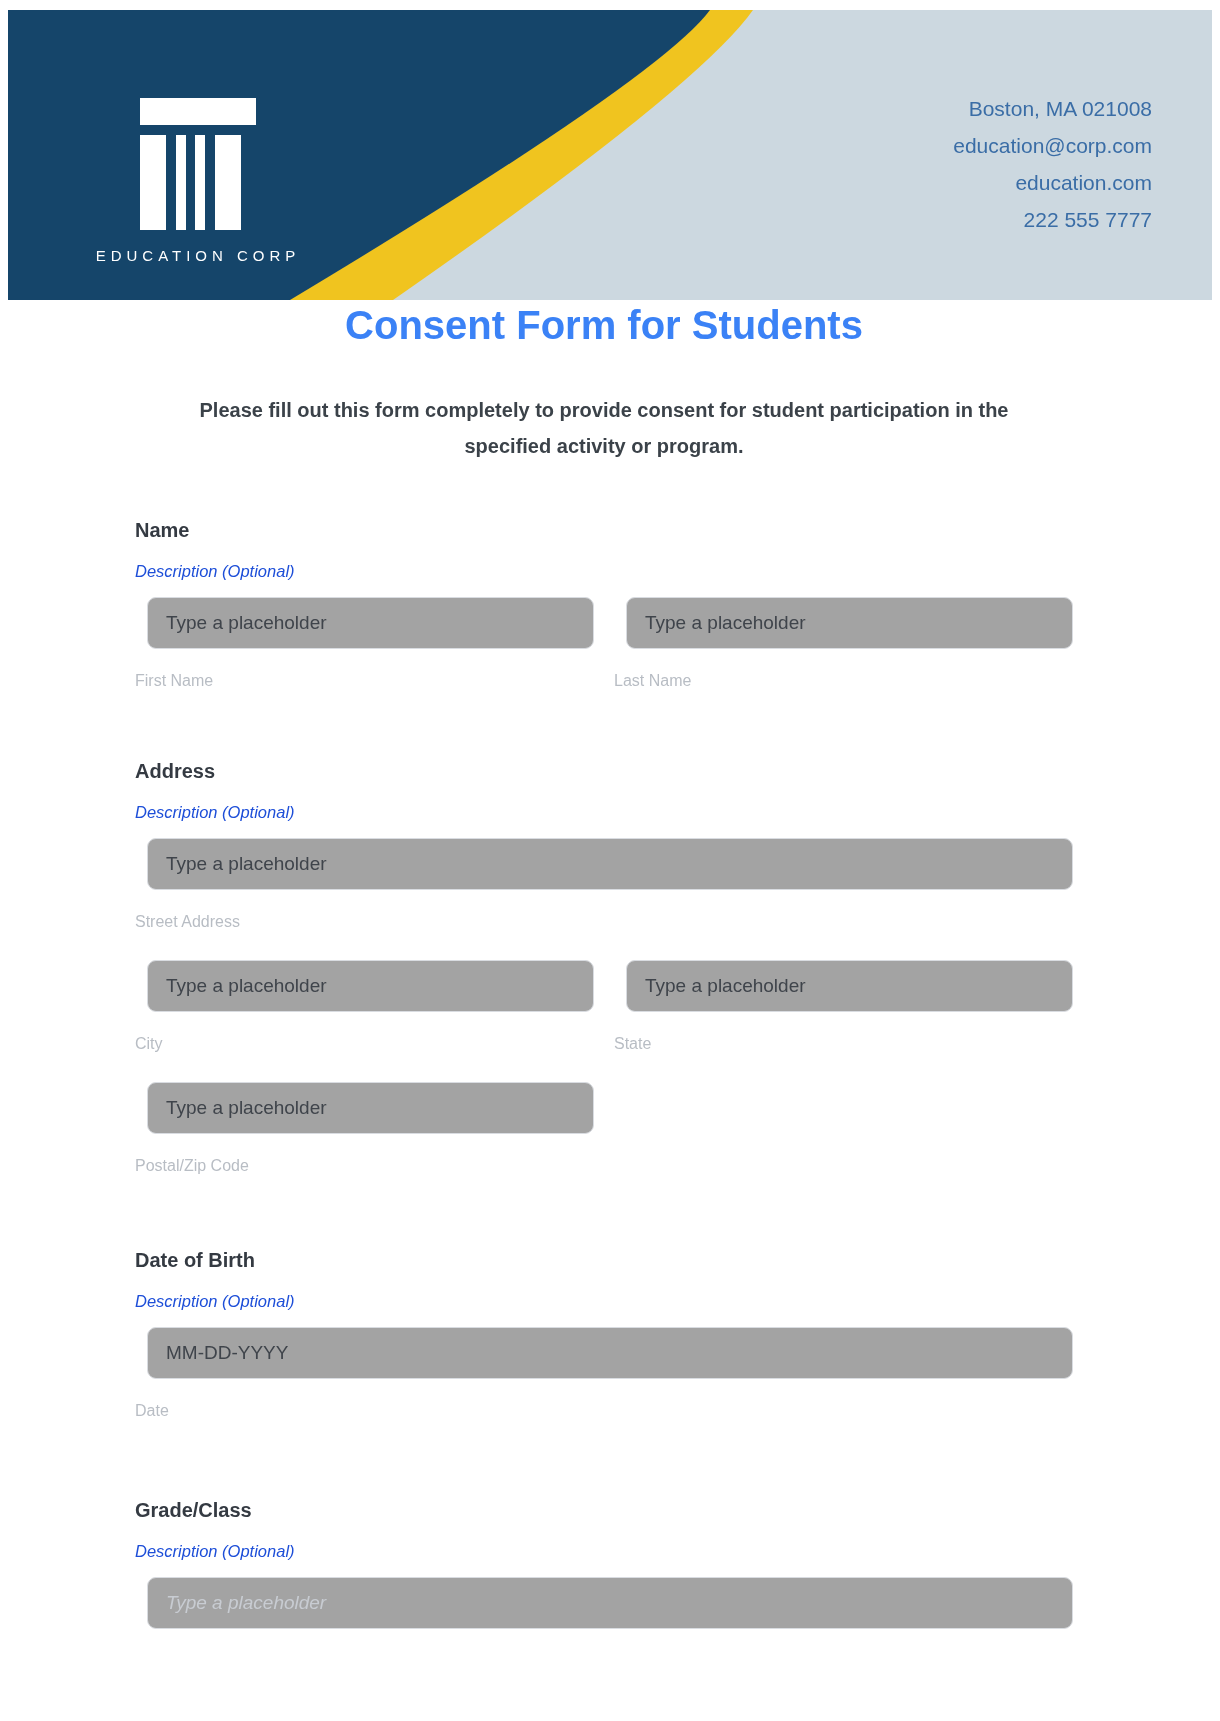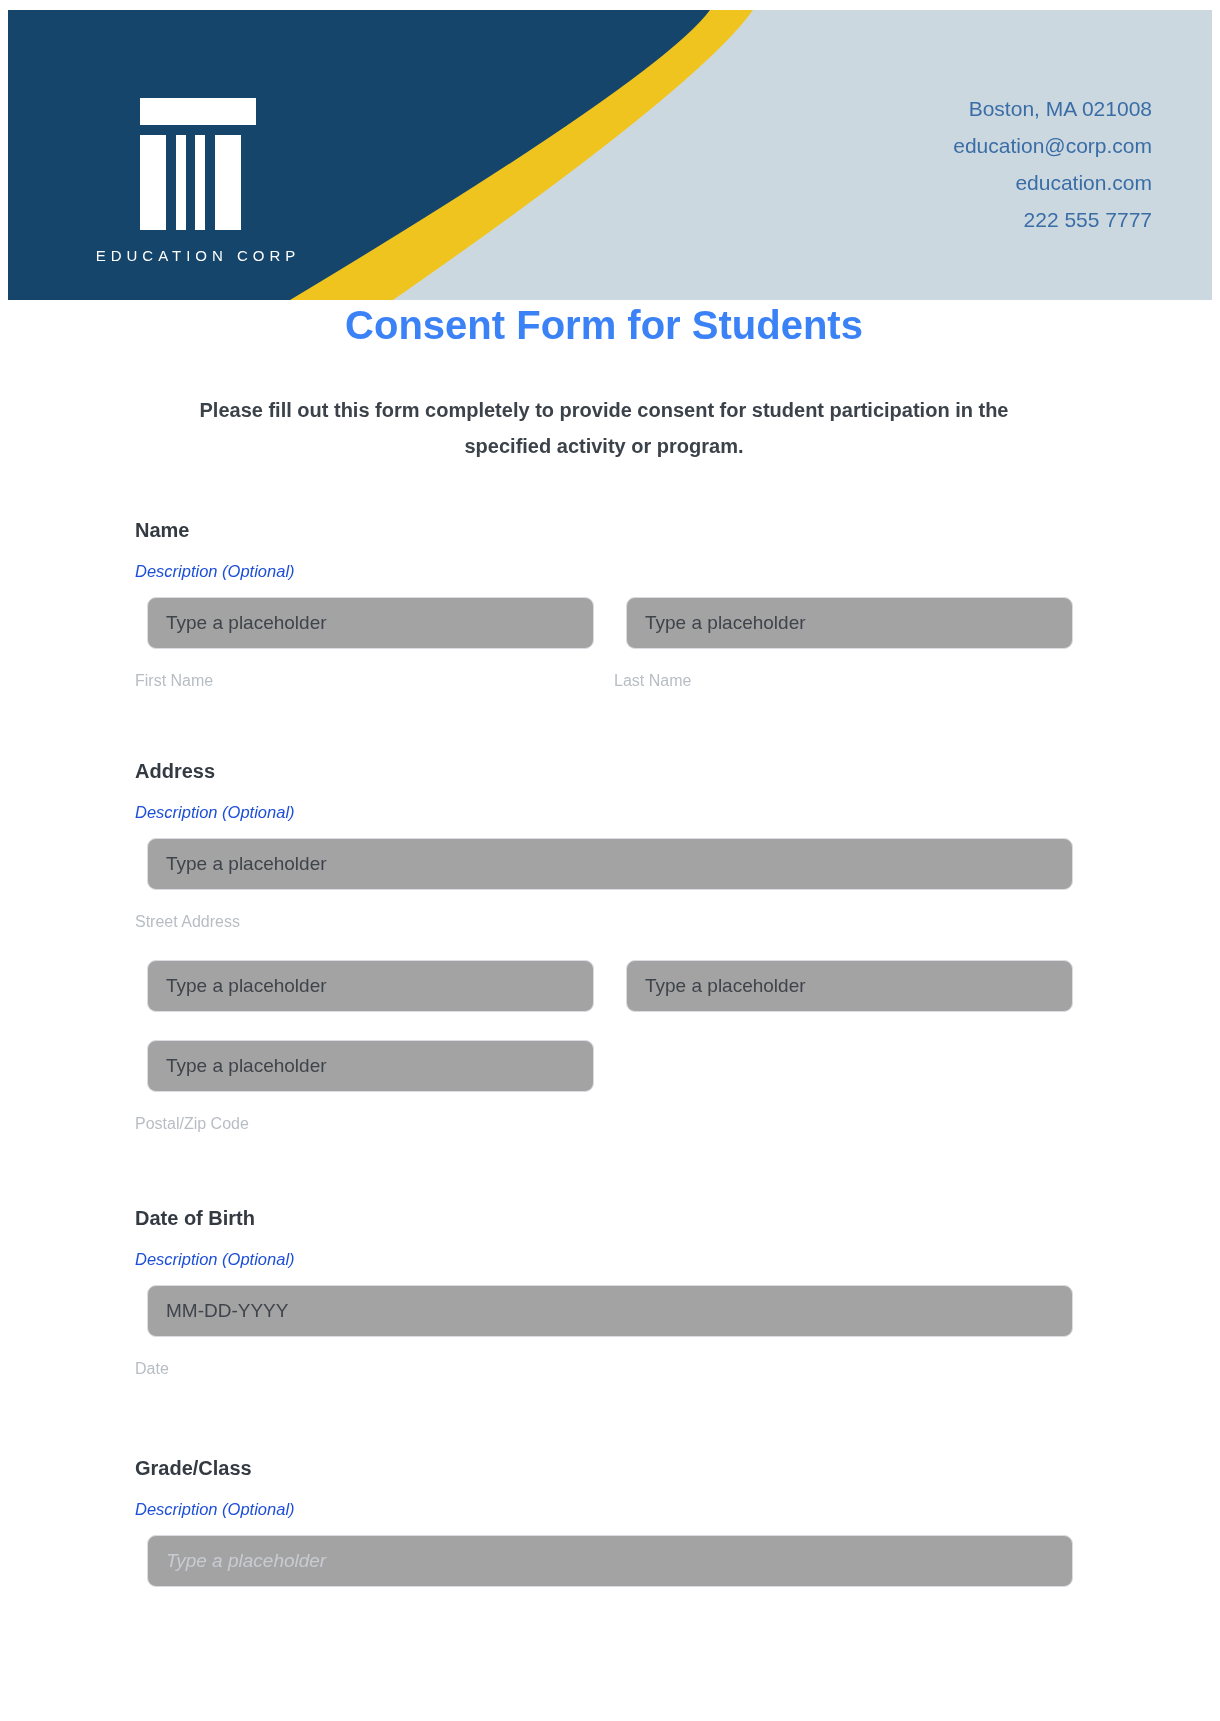--- a/index.html
+++ b/index.html
@@ -126,20 +126,24 @@
         <input class="text-input" type="text" placeholder="Type a placeholder" style="">
       </div>
       <div class="sublabel-row">
         <div class="sublabel">Street Address</div>
       </div>
 
       <div class="input-row gap-row">
         <input class="text-input" type="text" placeholder="Type a placeholder" style="">
         <input class="text-input" type="text" placeholder="Type a placeholder" style="">
       </div>
+      <div class="sublabel-row">
+        <div class="sublabel">City</div>
+        <div class="sublabel">State</div>
+      </div>
 
       <div class="input-row gap-row">
         <input class="text-input" type="text" placeholder="Type a placeholder" style="">
         <div></div>
       </div>
       <div class="sublabel-row">
         <div class="sublabel">Postal/Zip Code</div>
       </div>
     </div>
 

